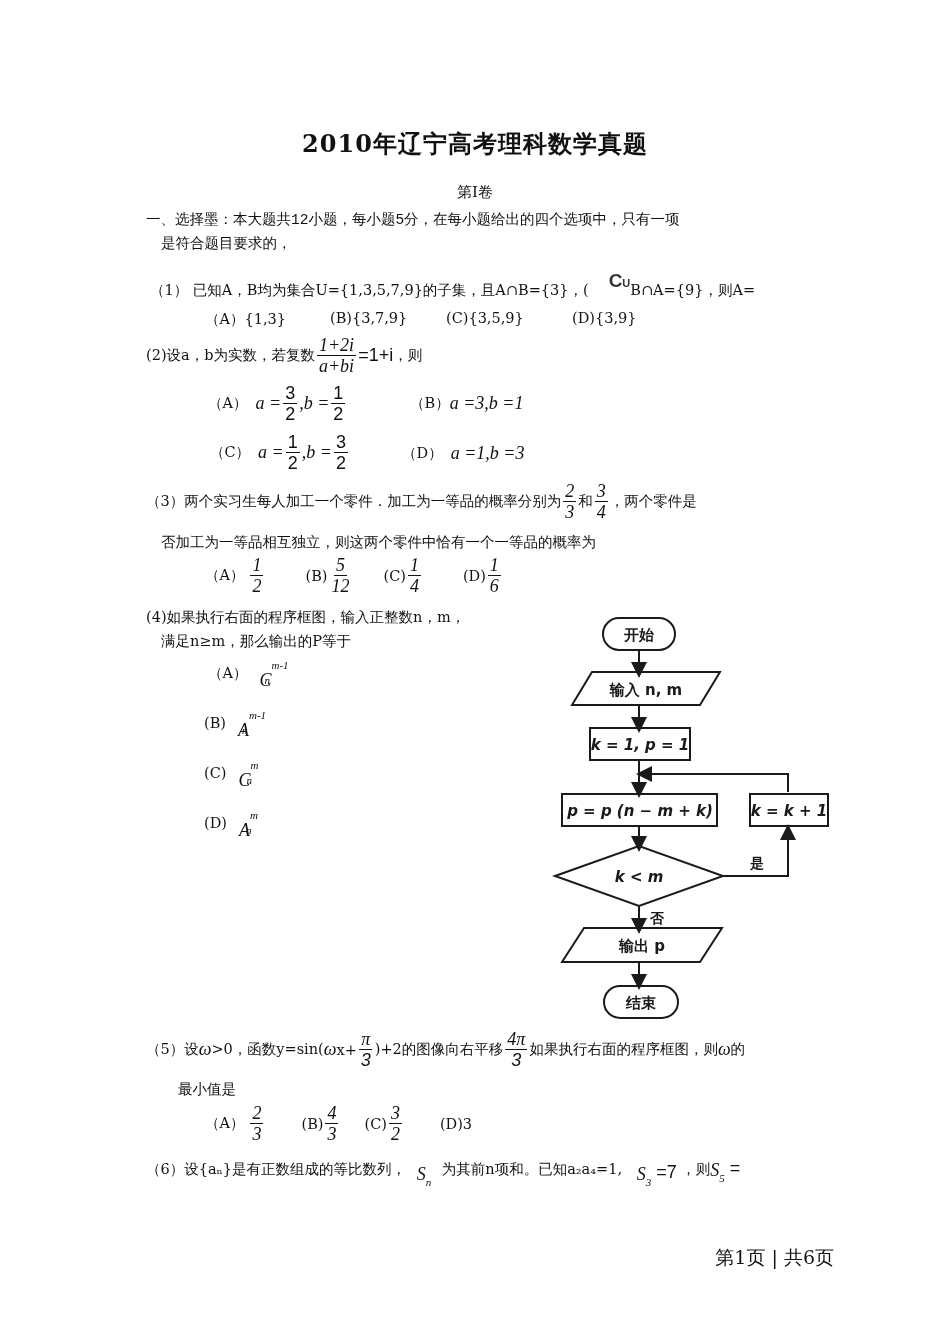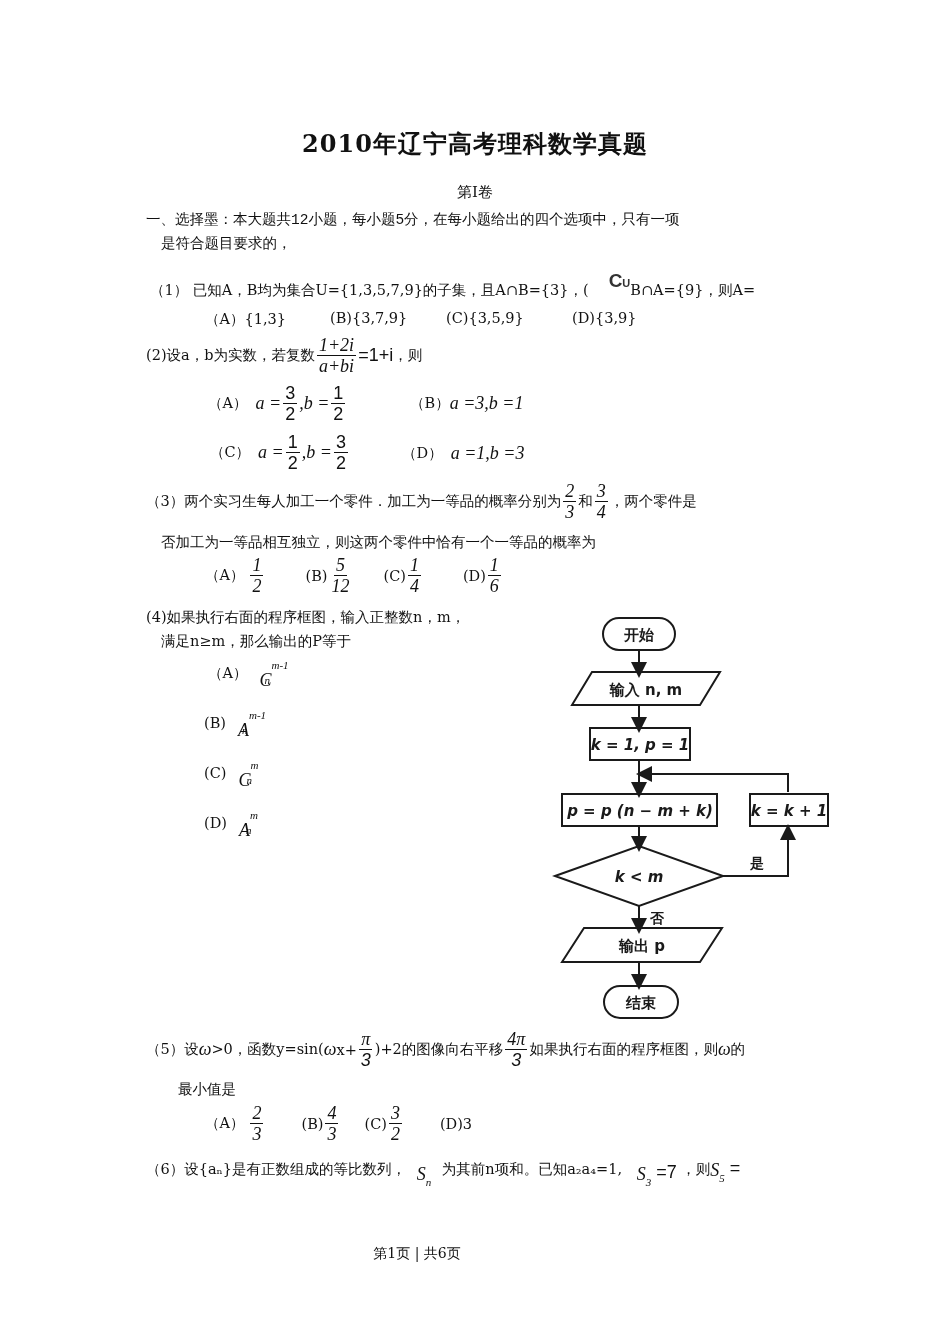--- a/index.html
+++ b/index.html
@@ -13,21 +13,21 @@
   .mn { font-family:"Liberation Sans","DejaVu Sans",sans-serif; font-size:18px; }
   .frac { display:inline-flex; flex-direction:column; align-items:center; vertical-align:middle; margin:0 2px; line-height:1; }
   .frac .num { border-bottom:1.3px solid #111; padding:0 2px 1px; }
   .frac .den { padding:1px 2px 0; }
   .sup { position:relative; font-size:11px; top:-9px; }
   .sub { position:relative; font-size:11px; top:6px; margin-left:-7px; }
   .cu { display:inline-block; font-family:"Liberation Sans",sans-serif; font-weight:bold; font-size:19px; color:#333; position:relative; top:-8px; filter:blur(0.4px);margin-left:20px; }
   .cu small { font-size:11px; }
   .fc { position:absolute; left:550px; top:610px; width:290px; height:420px; }
   .fc svg { width:290px; height:420px; }
-  .footer { left:0; width:834px; top:1245px; text-align:center; font-size:14px; }
+  .footer { left:0; width:834px; top:1245px; text-align:right; font-size:19px; }
 </style>
 </head>
 <body>
 
 <div class="abs title">2010年辽宁高考理科数学真题</div>
 <div class="abs vol">第Ⅰ卷</div>
 
 <div class="abs t" style="left:146px;top:210px;font-family:Liberation Mono, monospace;">一、选择墨：本大题共12小题，每小题5分，在每小题给出的四个选项中，只有一项</div>
 <div class="abs t" style="left:161px;top:234px;">是符合题目要求的，</div>
 

